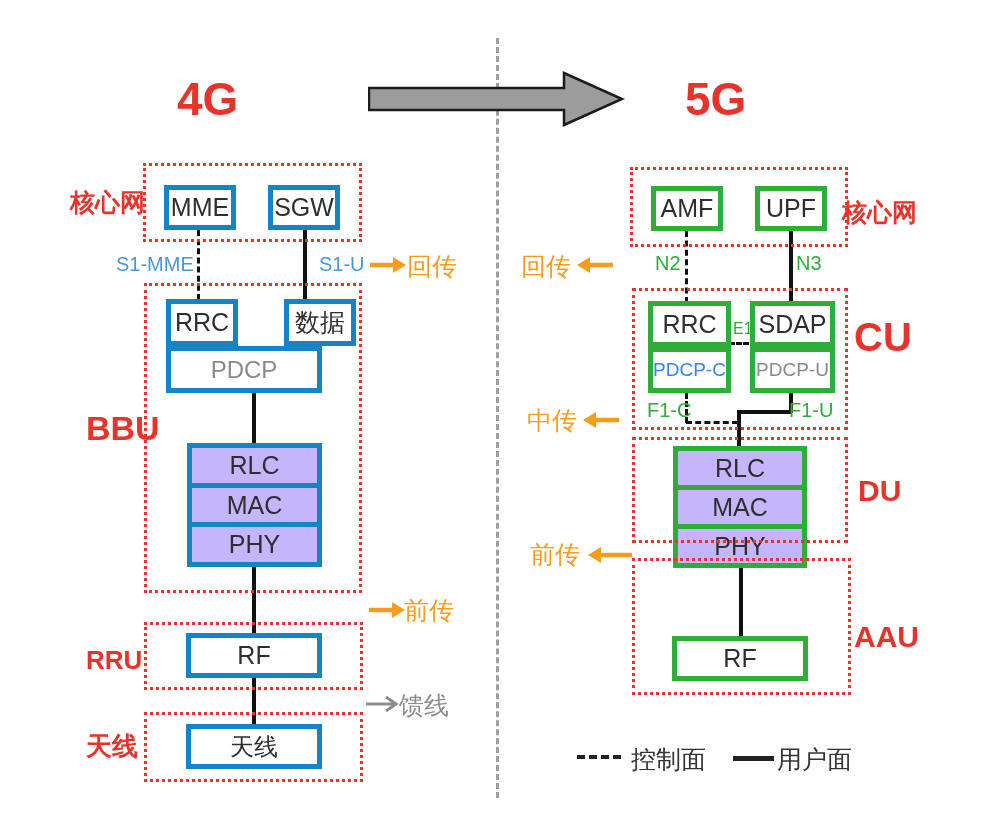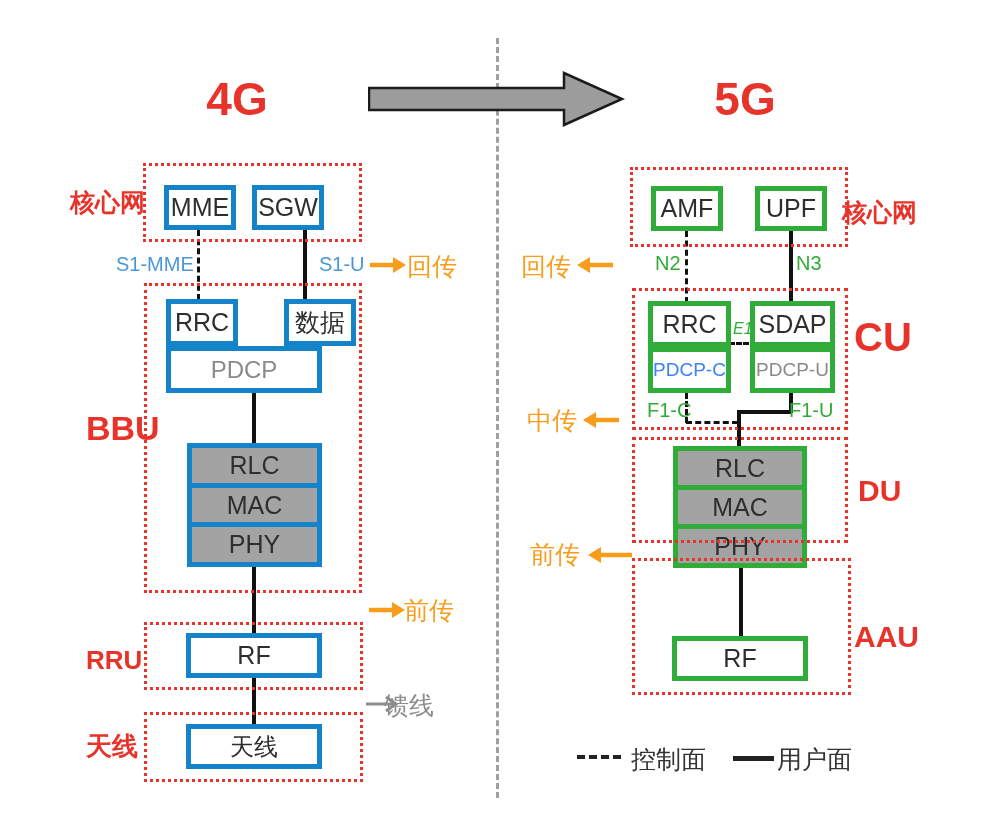--- a/index.html
+++ b/index.html
@@ -12,37 +12,37 @@
   .abs{position:absolute;}
   
   .bluebox{border:5px solid var(--blue);background:#fff;display:flex;align-items:center;justify-content:center;
            font-size:25px;color:var(--ink);z-index:3;box-sizing:border-box;}
   .greenbox{border:5px solid var(--green);background:#fff;display:flex;align-items:center;justify-content:center;
            font-size:25px;color:var(--ink);z-index:3;box-sizing:border-box;}
   .graytext{color:#8a8a8a;}
   
   .dotted{border:3px dotted var(--red);z-index:4;box-sizing:border-box;pointer-events:none;background:transparent;}
   
-  .stack{display:flex;flex-direction:column;background:#a3a3a3;z-index:3;box-sizing:border-box;}
+  .stack{display:flex;flex-direction:column;background:#c4b5fd;z-index:3;box-sizing:border-box;}
   .stack.blue{border:5px solid var(--blue);}
   .stack.green{border:5px solid var(--green);}
   .stack > div{flex:1;display:flex;align-items:center;justify-content:center;font-size:25px;color:var(--ink);}
   .stack.blue > div + div{border-top:5px solid var(--blue);}
   .stack.green > div + div{border-top:5px solid var(--green);}
   
   .vsolid{width:3.5px;background:#111;z-index:2;}
   .vdash{width:0;border-left:3.5px dashed #111;z-index:2;}
   .hsolid{height:3.5px;background:#111;z-index:2;}
   .hdash{height:0;border-top:3.5px dashed #111;z-index:2;}
   
   .redlabel{color:var(--red);font-weight:bold;z-index:5;white-space:nowrap;}
   .orangelabel{color:var(--orange);font-weight:normal;font-size:25px;z-index:5;white-space:nowrap;}
   .bluelabel{color:#4a97d8;font-size:20px;z-index:5;white-space:nowrap;}
   .greenlabel{color:var(--green);font-size:20px;z-index:5;white-space:nowrap;}
-  .title{font-size:46px;font-weight:bold;color:var(--red);text-align:center;z-index:5;}
+  .title{font-size:46px;font-weight:bold;color:var(--red);text-align:left;z-index:5;}
   .legendtext{font-size:25px;color:#333;font-weight:500;z-index:5;white-space:nowrap;}
   
   #divider{left:496px;top:38px;height:760px;width:0;border-left:3px dashed #9f9f9f;z-index:1;}
   
   #banner{left:0;top:362px;width:1000px;height:101px;background:rgba(222,128,168,0.78);z-index:10;
           display:flex;flex-direction:column;align-items:center;justify-content:center;
           color:#ffffff;font-weight:bold;font-size:34px;line-height:42px;text-align:center;letter-spacing:0px;}
   svg{display:block;}
 </style>
 </head>
@@ -56,21 +56,21 @@
   <div class="abs title" style="left:685px;top:72px;width:120px;">5G</div>
   <div class="abs" style="left:368px;top:70px;z-index:5;">
     <svg width="258" height="58" viewBox="0 0 258 58">
       <polygon points="1,18 196,18 196,3 254,29 196,55 196,40 1,40" fill="#9c9c9c" stroke="#1b1b1b" stroke-width="2.5"></polygon>
     </svg>
   </div>
 
   <div class="abs dotted" style="left:143px;top:163px;width:219px;height:79px;"></div>
   <div class="abs redlabel" style="left:70px;top:186px;font-size:25px;">核心网</div>
   <div class="abs bluebox" style="left:164px;top:185px;width:72px;height:45px;">MME</div>
-  <div class="abs bluebox" style="left:252px;top:185px;width:72px;height:45px;">SGW</div>
+  <div class="abs bluebox" style="left:268px;top:185px;width:72px;height:45px;">SGW</div>
 
   <div class="abs vdash" style="left:197px;top:230px;height:70px;"></div>
   <div class="abs vsolid" style="left:303px;top:230px;height:70px;"></div>
   <div class="abs bluelabel" style="left:116px;top:253px;">S1-MME</div>
   <div class="abs bluelabel" style="left:319px;top:253px;">S1-U</div>
   <div class="abs" style="left:370px;top:255px;z-index:5;">
     <svg width="36" height="20" viewBox="0 0 36 20">
         <line x1="0" y1="10" x2="25" y2="10" stroke="#f89c1c" stroke-width="4.5"></line>
         <polygon points="23,2 36,10 23,18" fill="#f89c1c"></polygon>
       </svg>
@@ -102,21 +102,21 @@
   <div class="abs redlabel" style="left:86px;top:645px;font-size:26px;">RRU</div>
   <div class="abs bluebox" style="left:186px;top:633px;width:136px;height:45px;">RF</div>
 
   <div class="abs vsolid" style="left:252px;top:678px;height:48px;"></div>
   <div class="abs" style="left:366px;top:694px;z-index:5;">
     <svg width="34" height="20" viewBox="0 0 34 20">
         <line x1="0" y1="10" x2="28" y2="10" stroke="#8c8c8c" stroke-width="3"></line>
         <polyline points="20,3 30,10 20,17" fill="none" stroke="#8c8c8c" stroke-width="3"></polyline>
       </svg>
   </div>
-  <div class="abs legendtext" style="left:384px;top:689px;color:#8c8c8c;">馈线</div>
+  <div class="abs legendtext" style="left:399px;top:689px;color:#8c8c8c;">馈线</div>
 
   <div class="abs dotted" style="left:144px;top:712px;width:219px;height:70px;"></div>
   <div class="abs redlabel" style="left:86px;top:729px;font-size:26px;">天线</div>
   <div class="abs bluebox" style="left:186px;top:724px;width:136px;height:45px;font-size:24px;">天线</div>
 
   <div class="abs dotted" style="left:630px;top:167px;width:218px;height:80px;"></div>
   <div class="abs redlabel" style="left:842px;top:196px;font-size:25px;">核心网</div>
   <div class="abs greenbox" style="left:651px;top:186px;width:72px;height:45px;">AMF</div>
   <div class="abs greenbox" style="left:755px;top:186px;width:72px;height:45px;">UPF</div>
 
@@ -129,21 +129,21 @@
     <svg width="36" height="20" viewBox="0 0 36 20">
         <line x1="36" y1="10" x2="11" y2="10" stroke="#f89c1c" stroke-width="4.5"></line>
         <polygon points="13,2 0,10 13,18" fill="#f89c1c"></polygon>
       </svg>
   </div>
 
   <div class="abs dotted" style="left:632px;top:288px;width:216px;height:142px;"></div>
   <div class="abs redlabel" style="left:854px;top:315px;font-size:40px;">CU</div>
   <div class="abs greenbox" style="left:648px;top:301px;width:83px;height:46px;">RRC</div>
   <div class="abs greenbox" style="left:750px;top:301px;width:85px;height:46px;">SDAP</div>
-  <div class="abs greenlabel" style="left:733px;top:320px;font-size:16px;font-style:italic;">E1</div>
+  <div class="abs greenlabel" style="left:733px;top:320px;font-size:16px;">E1</div>
   <div class="abs hdash" style="left:729px;top:342px;width:20px;border-top-width:3px;"></div>
   <div class="abs greenbox" style="left:648px;top:347px;width:83px;height:46px;font-size:19px;color:#3b82f6;">PDCP-C</div>
   <div class="abs greenbox" style="left:750px;top:347px;width:85px;height:46px;font-size:19px;color:#8a8a8a;">PDCP-U</div>
 
   <div class="abs greenlabel" style="left:647px;top:399px;">F1-C</div>
   <div class="abs greenlabel" style="left:789px;top:399px;">F1-U</div>
   <div class="abs orangelabel" style="left:527px;top:404px;">中传</div>
   <div class="abs" style="left:583px;top:410px;z-index:5;">
     <svg width="36" height="20" viewBox="0 0 36 20">
         <line x1="36" y1="10" x2="11" y2="10" stroke="#f89c1c" stroke-width="4.5"></line>

